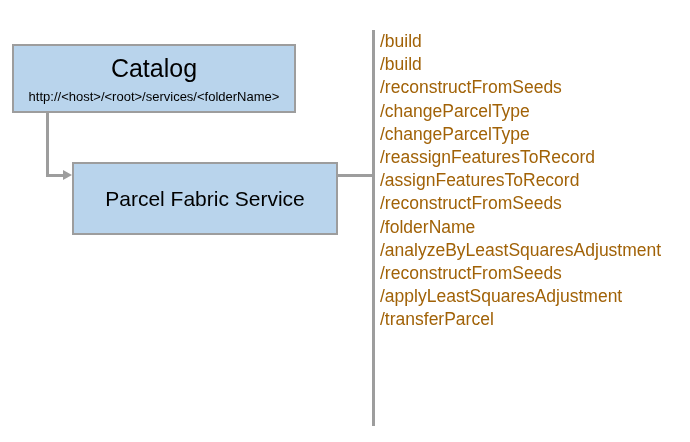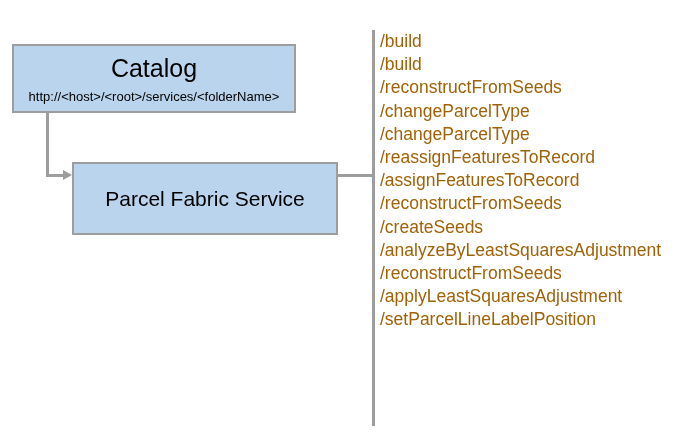--- a/index.html
+++ b/index.html
@@ -154,20 +154,20 @@
 
   <ul id="ops-list">
     <li>/build</li>
     <li>/build</li>
     <li>/reconstructFromSeeds</li>
     <li>/changeParcelType</li>
     <li>/changeParcelType</li>
     <li>/reassignFeaturesToRecord</li>
     <li>/assignFeaturesToRecord</li>
     <li>/reconstructFromSeeds</li>
-    <li>/createSeeds</li>
+    <li>/folderName</li>
     <li>/analyzeByLeastSquaresAdjustment</li>
     <li>/reconstructFromSeeds</li>
     <li>/applyLeastSquaresAdjustment</li>
-    <li>/setParcelLineLabelPosition</li>
+    <li>/transferParcel</li>
   </ul>
 
 </div>
 
 </body></html>

